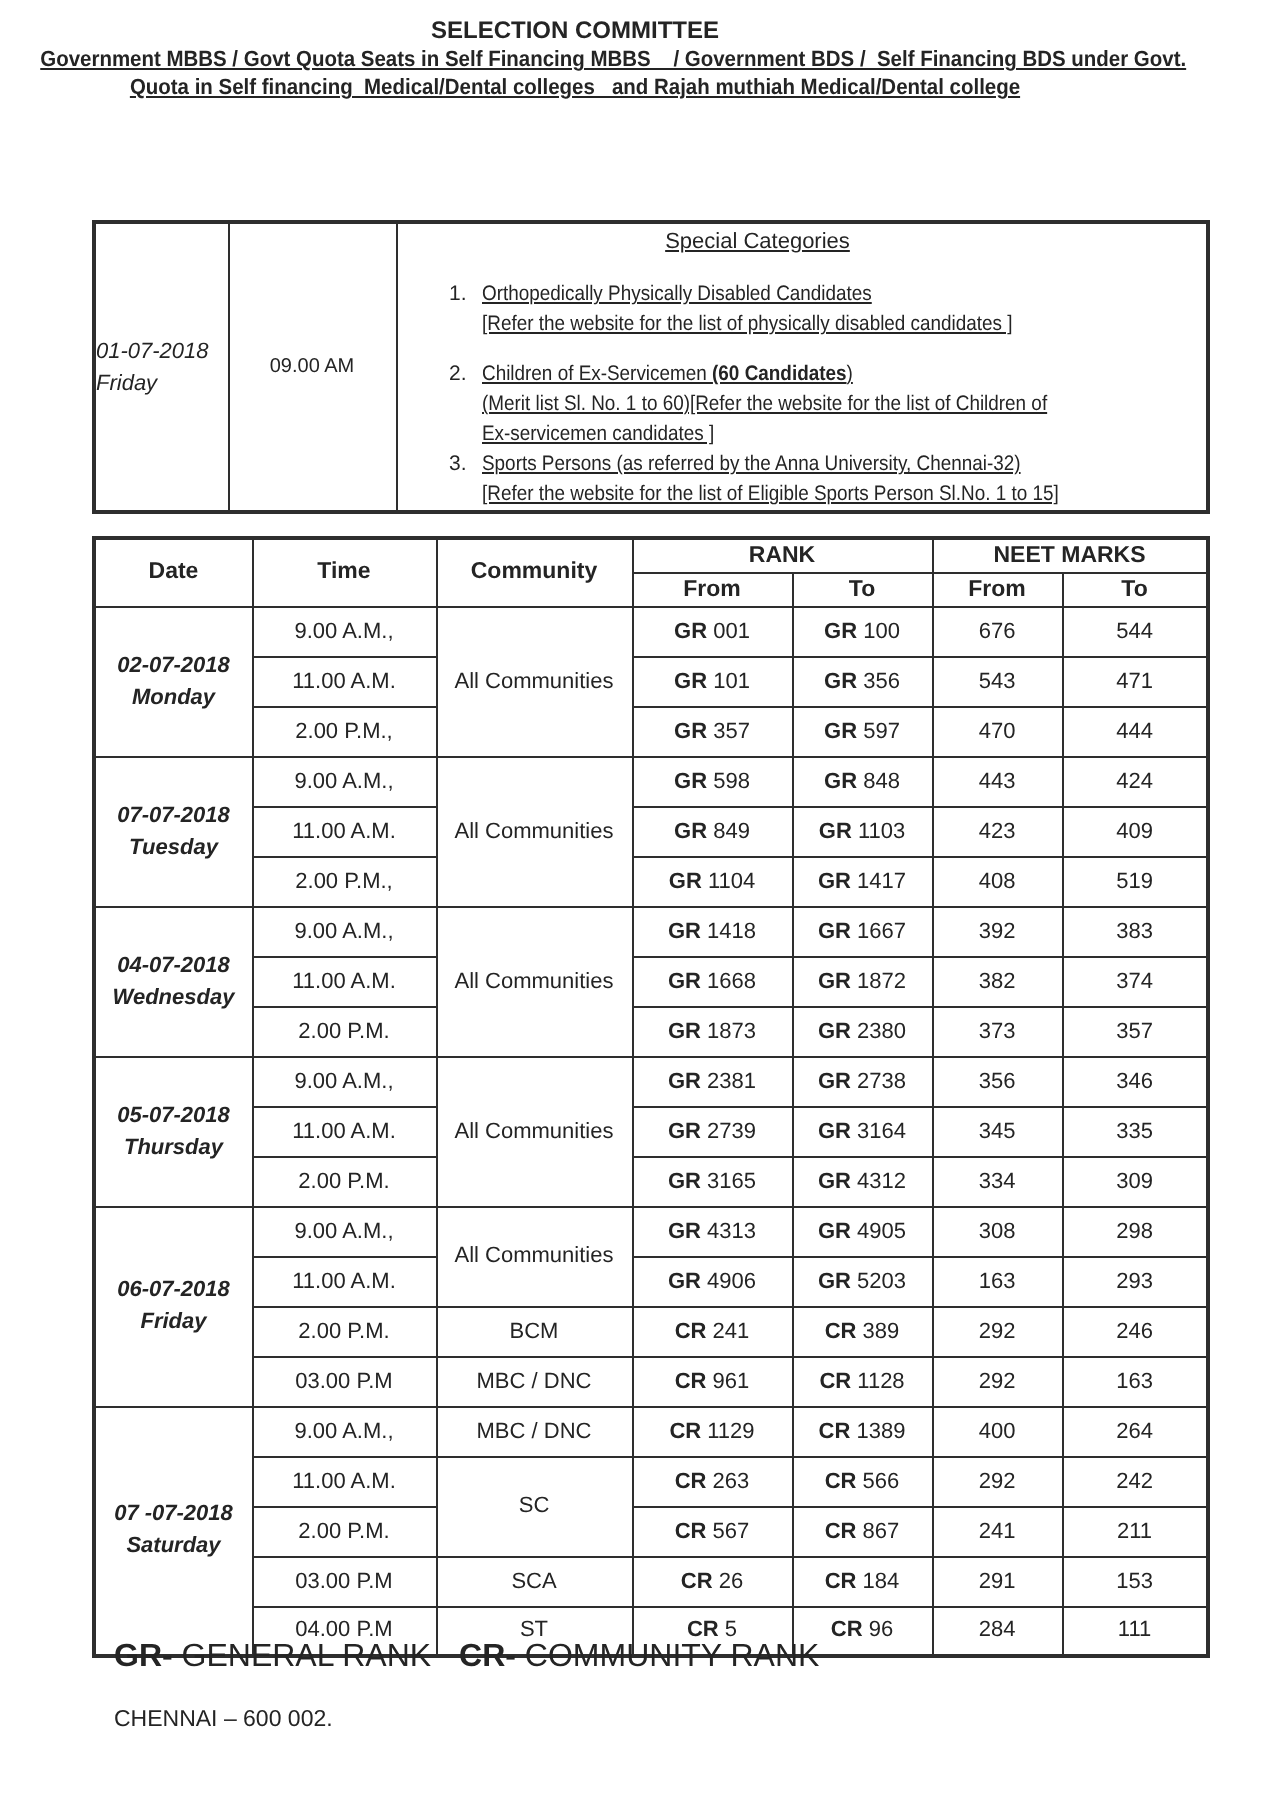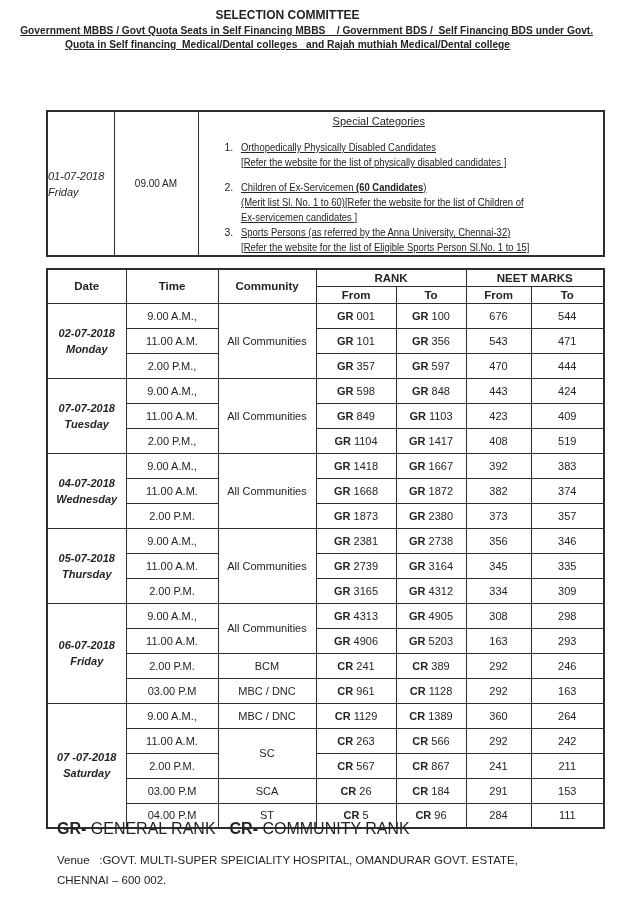--- a/index.html
+++ b/index.html
@@ -274,21 +274,21 @@
         </tr>
         <tr>
           <td class="cell date-cell" rowspan="5">
             <div>07 -07-2018</div>
             <div>Saturday</div>
           </td>
           <td class="cell time-cell">9.00 A.M.,</td>
           <td class="cell comm-cell va-top" rowspan="1">MBC / DNC</td>
           <td class="cell rank-cell"><b>CR</b> 1129</td>
           <td class="cell rank-cell"><b>CR</b> 1389</td>
-          <td class="cell neet-cell">360</td>
+          <td class="cell neet-cell">400</td>
           <td class="cell neet-cell">264</td>
         </tr>
         <tr>
           <td class="cell time-cell">11.00 A.M.</td>
           <td class="cell comm-cell va-top" rowspan="2">SC</td>
           <td class="cell rank-cell"><b>CR</b> 263</td>
           <td class="cell rank-cell"><b>CR</b> 566</td>
           <td class="cell neet-cell">292</td>
           <td class="cell neet-cell">242</td>
         </tr>
@@ -314,17 +314,16 @@
           <td class="cell rank-cell"><b>CR</b> 96</td>
           <td class="cell neet-cell">284</td>
           <td class="cell neet-cell">111</td>
         </tr>
       </tbody>
   </table>
 
   <div class="legend"><span class="lg-b">GR-</span><span> GENERAL RANK</span><span class="lg-gap"></span><span class="lg-b">CR-</span><span> COMMUNITY RANK</span></div>
 
   <div class="venue">
-    <div>Venue   :GOVT. MULTI-SUPER SPEICIALITY HOSPITAL, OMANDURAR GOVT. ESTATE,</div>
     <div>CHENNAI – 600 002.</div>
   </div>
 
 </div>
 
 </body></html>

